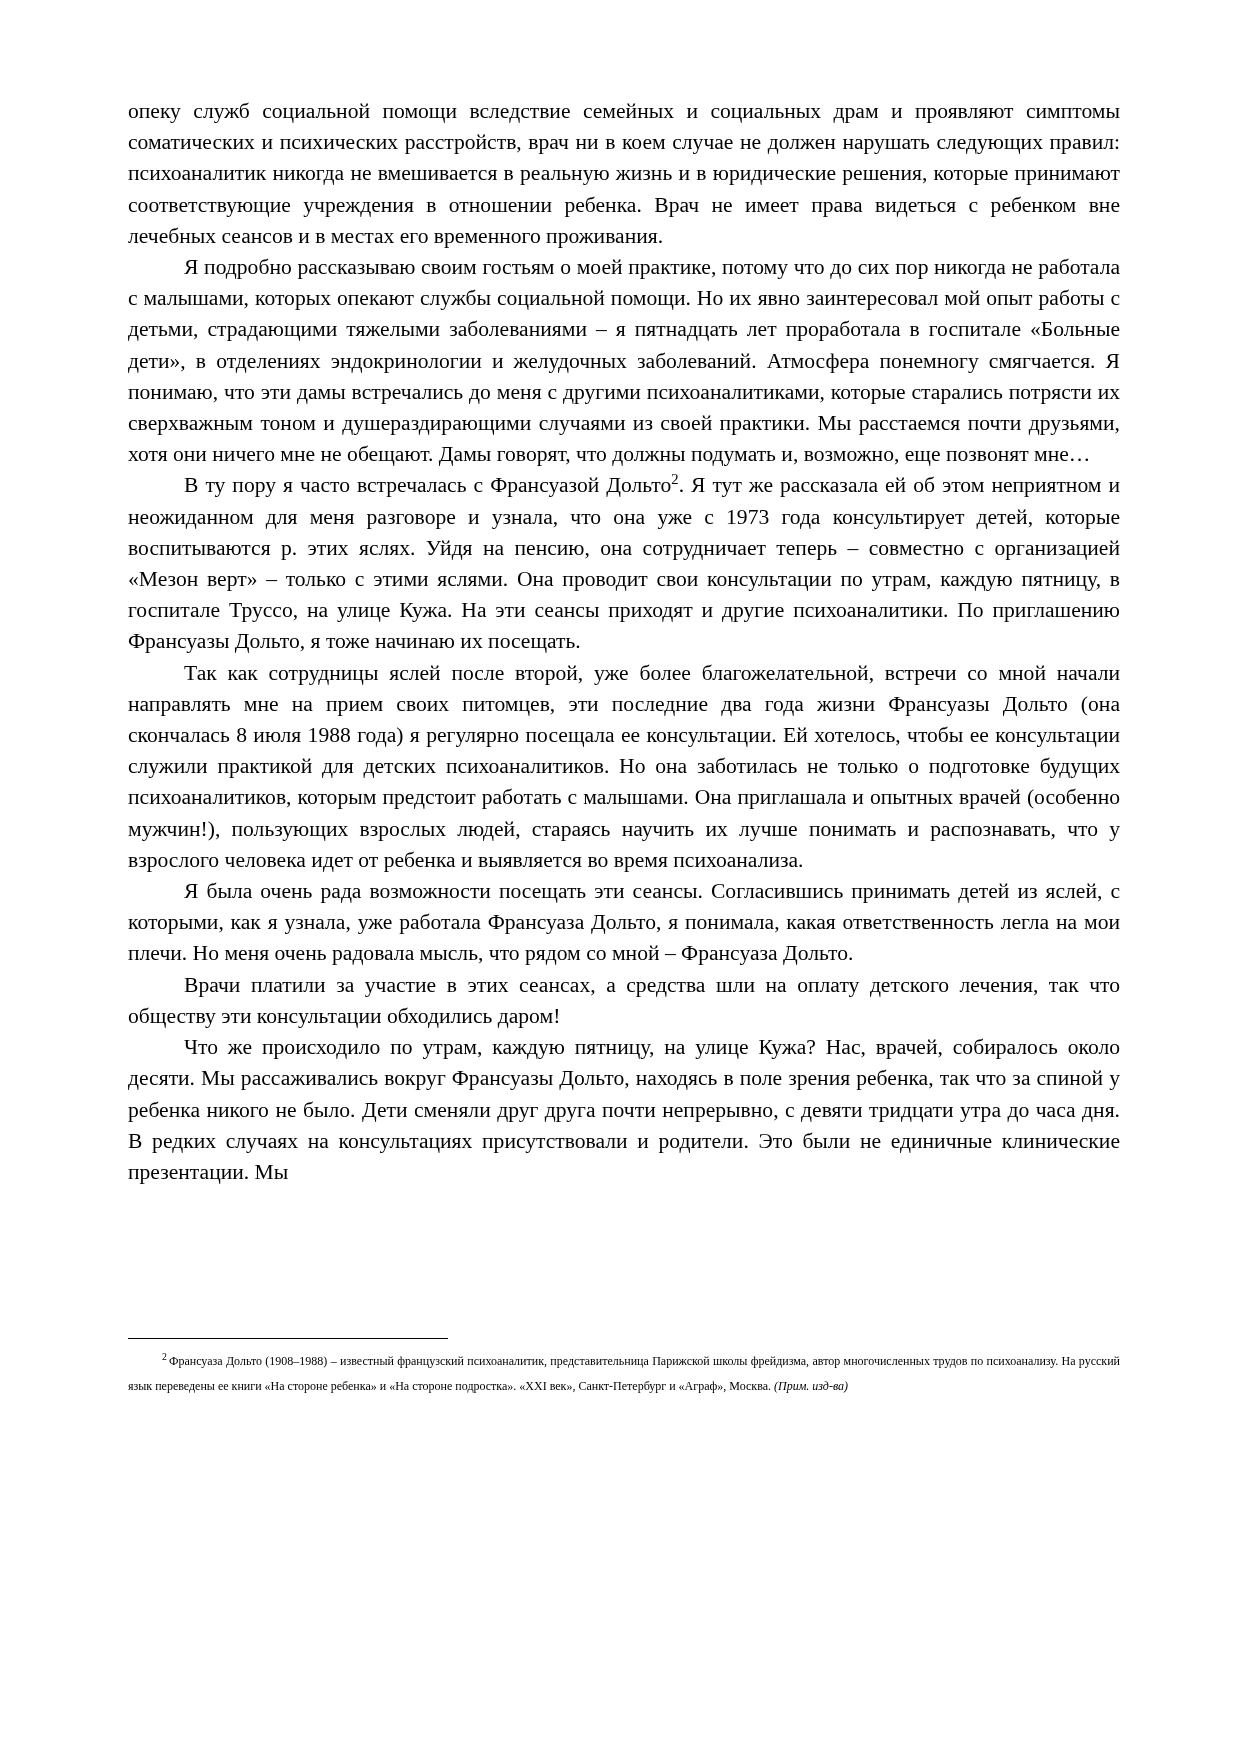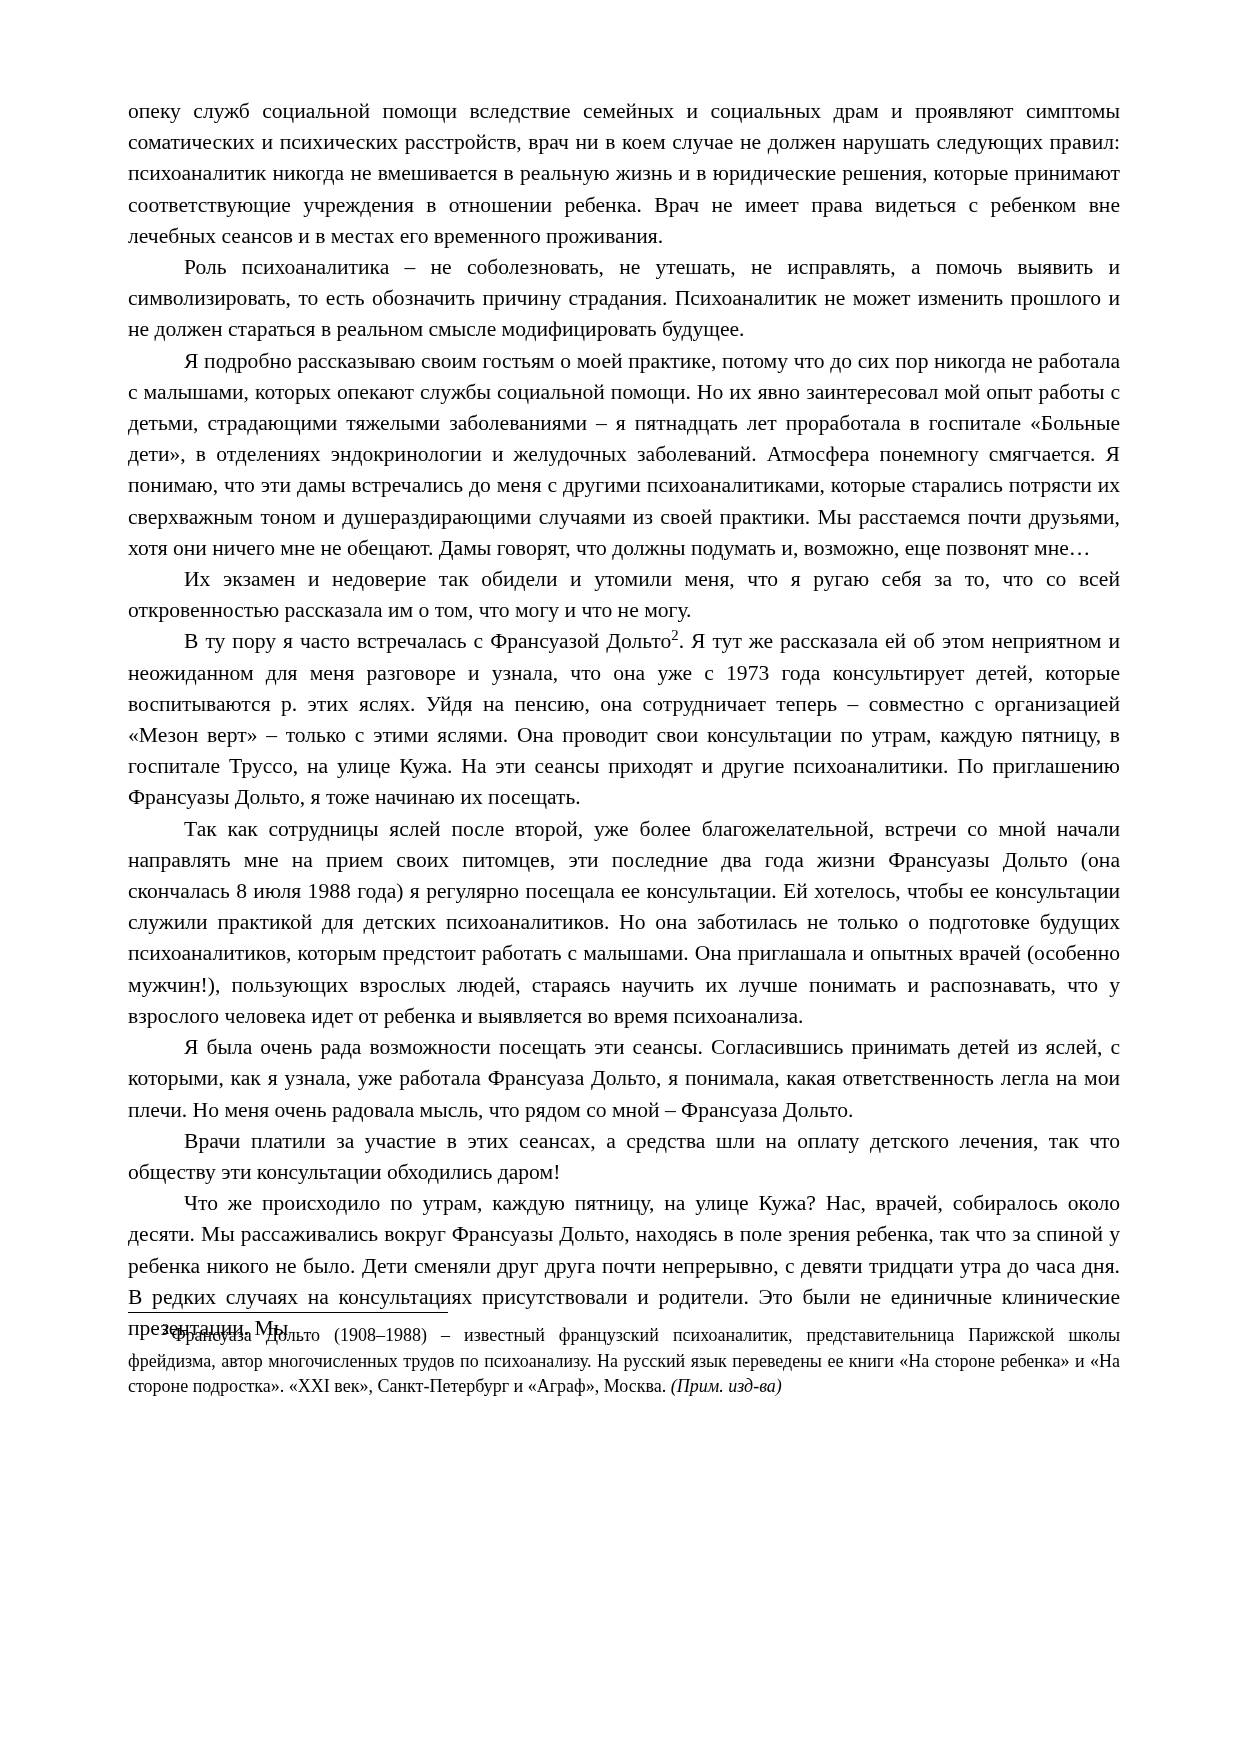--- a/index.html
+++ b/index.html
@@ -49,21 +49,21 @@
     right: 120px;
     bottom: 118px;
   }
   .footnote-rule {
     width: 320px;
     height: 0;
     border-top: 1.6px solid #000000;
     margin: 0 0 10px 0;
   }
   .footnote-text {
-    font-size: 18px;
+    font-size: 12px;
     line-height: 25.6px;
     text-align: justify;
     text-justify: inter-word;
     margin: 0;
     text-indent: 34px;
   }
   .footnote-num {
     font-size: 0.82em;
     vertical-align: super;
     line-height: 0;
@@ -76,25 +76,23 @@
 </head>
 <body>
 
 <div class="page">
 
   <div class="body-text">
 
     <p class="no-indent">опеку служб социальной помощи вследствие семейных и социальных драм и проявляют симптомы соматических и психических расстройств, врач ни в коем случае не должен нарушать следующих правил: психоаналитик никогда не вмешивается в реальную жизнь и в юридические решения, которые принимают соответствующие учреждения в отношении ребенка. Врач не имеет права видеться с ребенком вне лечебных сеансов и в местах его временного проживания.</p>
 
 
-    <p>Роль психоаналитика – не соболезновать, не утешать, не исправлять, а помочь выявить и символизировать, то есть обозначить причину страдания. Психоаналитик не может изменить прошлого и не должен стараться в реальном смысле модифицировать будущее.</p>
 
     <p>Я подробно рассказываю своим гостьям о моей практике, потому что до сих пор никогда не работала с малышами, которых опекают службы социальной помощи. Но их явно заинтересовал мой опыт работы с детьми, страдающими тяжелыми заболеваниями – я пятнадцать лет проработала в госпитале «Больные дети», в отделениях эндокринологии и желудочных заболеваний. Атмосфера понемногу смягчается. Я понимаю, что эти дамы встречались до меня с другими психоаналитиками, которые старались потрясти их сверхважным тоном и душераздирающими случаями из своей практики. Мы расстаемся почти друзьями, хотя они ничего мне не обещают. Дамы говорят, что должны подумать и, возможно, еще позвонят мне…</p>
 
-    <p>Их экзамен и недоверие так обидели и утомили меня, что я ругаю себя за то, что со всей откровенностью рассказала им о том, что могу и что не могу.</p>
 
     <p><span>В ту пору я часто встречалась с Франсуазой Дольто</span><sup class="fn-ref">2</sup><span>. Я тут же рассказала ей об этом неприятном и неожиданном для меня разговоре и узнала, что она уже с 1973 года консультирует детей, которые воспитываются р. этих яслях. Уйдя на пенсию, она сотрудничает теперь – совместно с организацией «Мезон верт» – только с этими яслями. Она проводит свои консультации по утрам, каждую пятницу, в госпитале Труссо, на улице Кужа. На эти сеансы приходят и другие психоаналитики. По приглашению Франсуазы Дольто, я тоже начинаю их посещать.</span></p>
 
     <p>Так как сотрудницы яслей после второй, уже более благожелательной, встречи со мной начали направлять мне на прием своих питомцев, эти последние два года жизни Франсуазы Дольто (она скончалась 8 июля 1988 года) я регулярно посещала ее консультации. Ей хотелось, чтобы ее консультации служили практикой для детских психоаналитиков. Но она заботилась не только о подготовке будущих психоаналитиков, которым предстоит работать с малышами. Она приглашала и опытных врачей (особенно мужчин!), пользующих взрослых людей, стараясь научить их лучше понимать и распознавать, что у взрослого человека идет от ребенка и выявляется во время психоанализа.</p>
 
     <p>Я была очень рада возможности посещать эти сеансы. Согласившись принимать детей из яслей, с которыми, как я узнала, уже работала Франсуаза Дольто, я понимала, какая ответственность легла на мои плечи. Но меня очень радовала мысль, что рядом со мной – Франсуаза Дольто.</p>
 
     <p>Врачи платили за участие в этих сеансах, а средства шли на оплату детского лечения, так что обществу эти консультации обходились даром!</p>
 
     <p>Что же происходило по утрам, каждую пятницу, на улице Кужа? Нас, врачей, собиралось около десяти. Мы рассаживались вокруг Франсуазы Дольто, находясь в поле зрения ребенка, так что за спиной у ребенка никого не было. Дети сменяли друг друга почти непрерывно, с девяти тридцати утра до часа дня. В редких случаях на консультациях присутствовали и родители. Это были не единичные клинические презентации. Мы</p>

